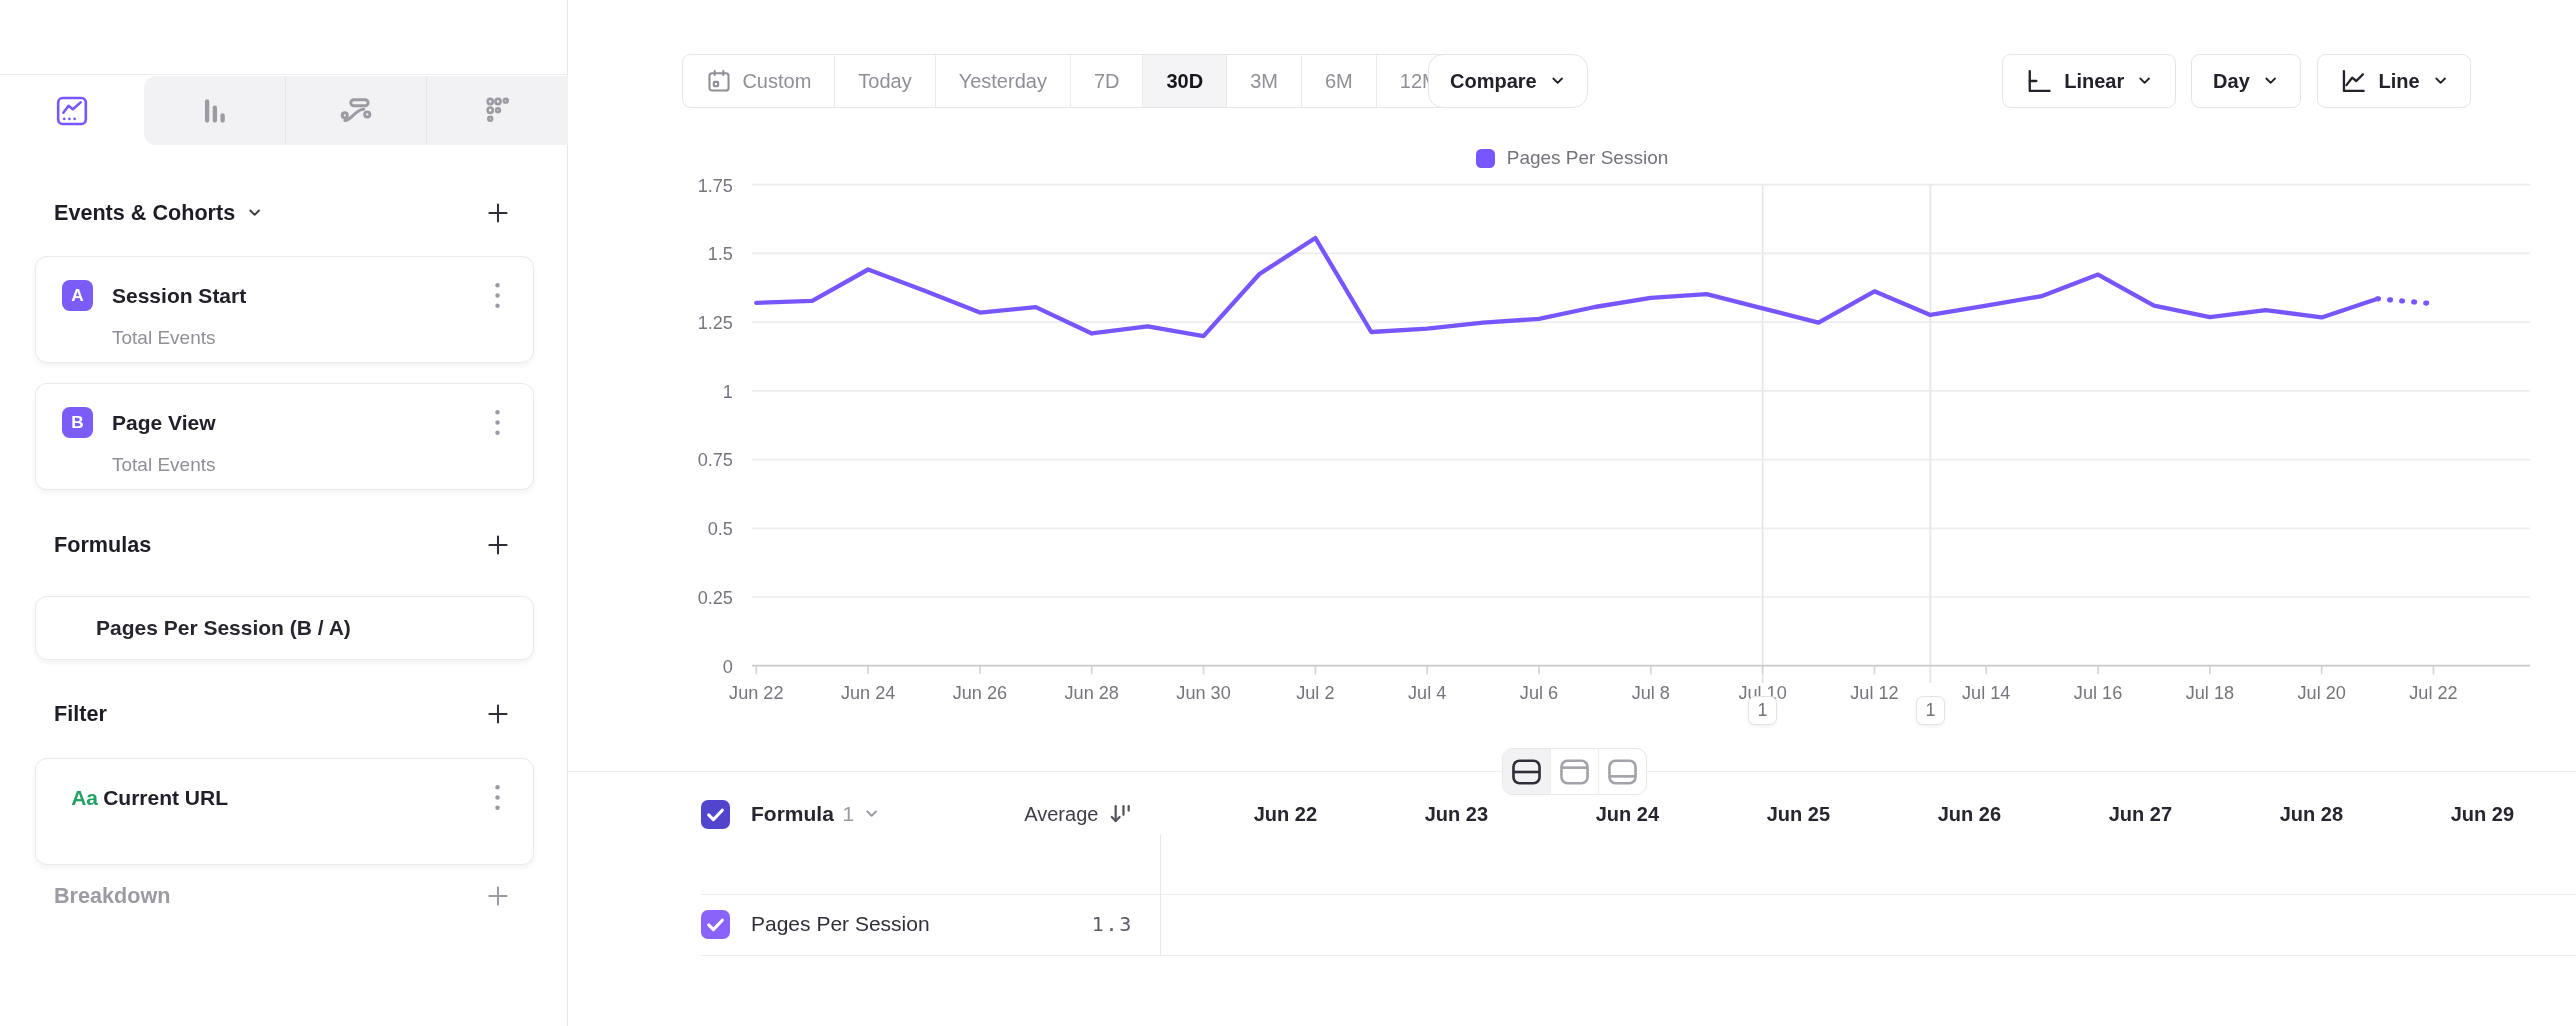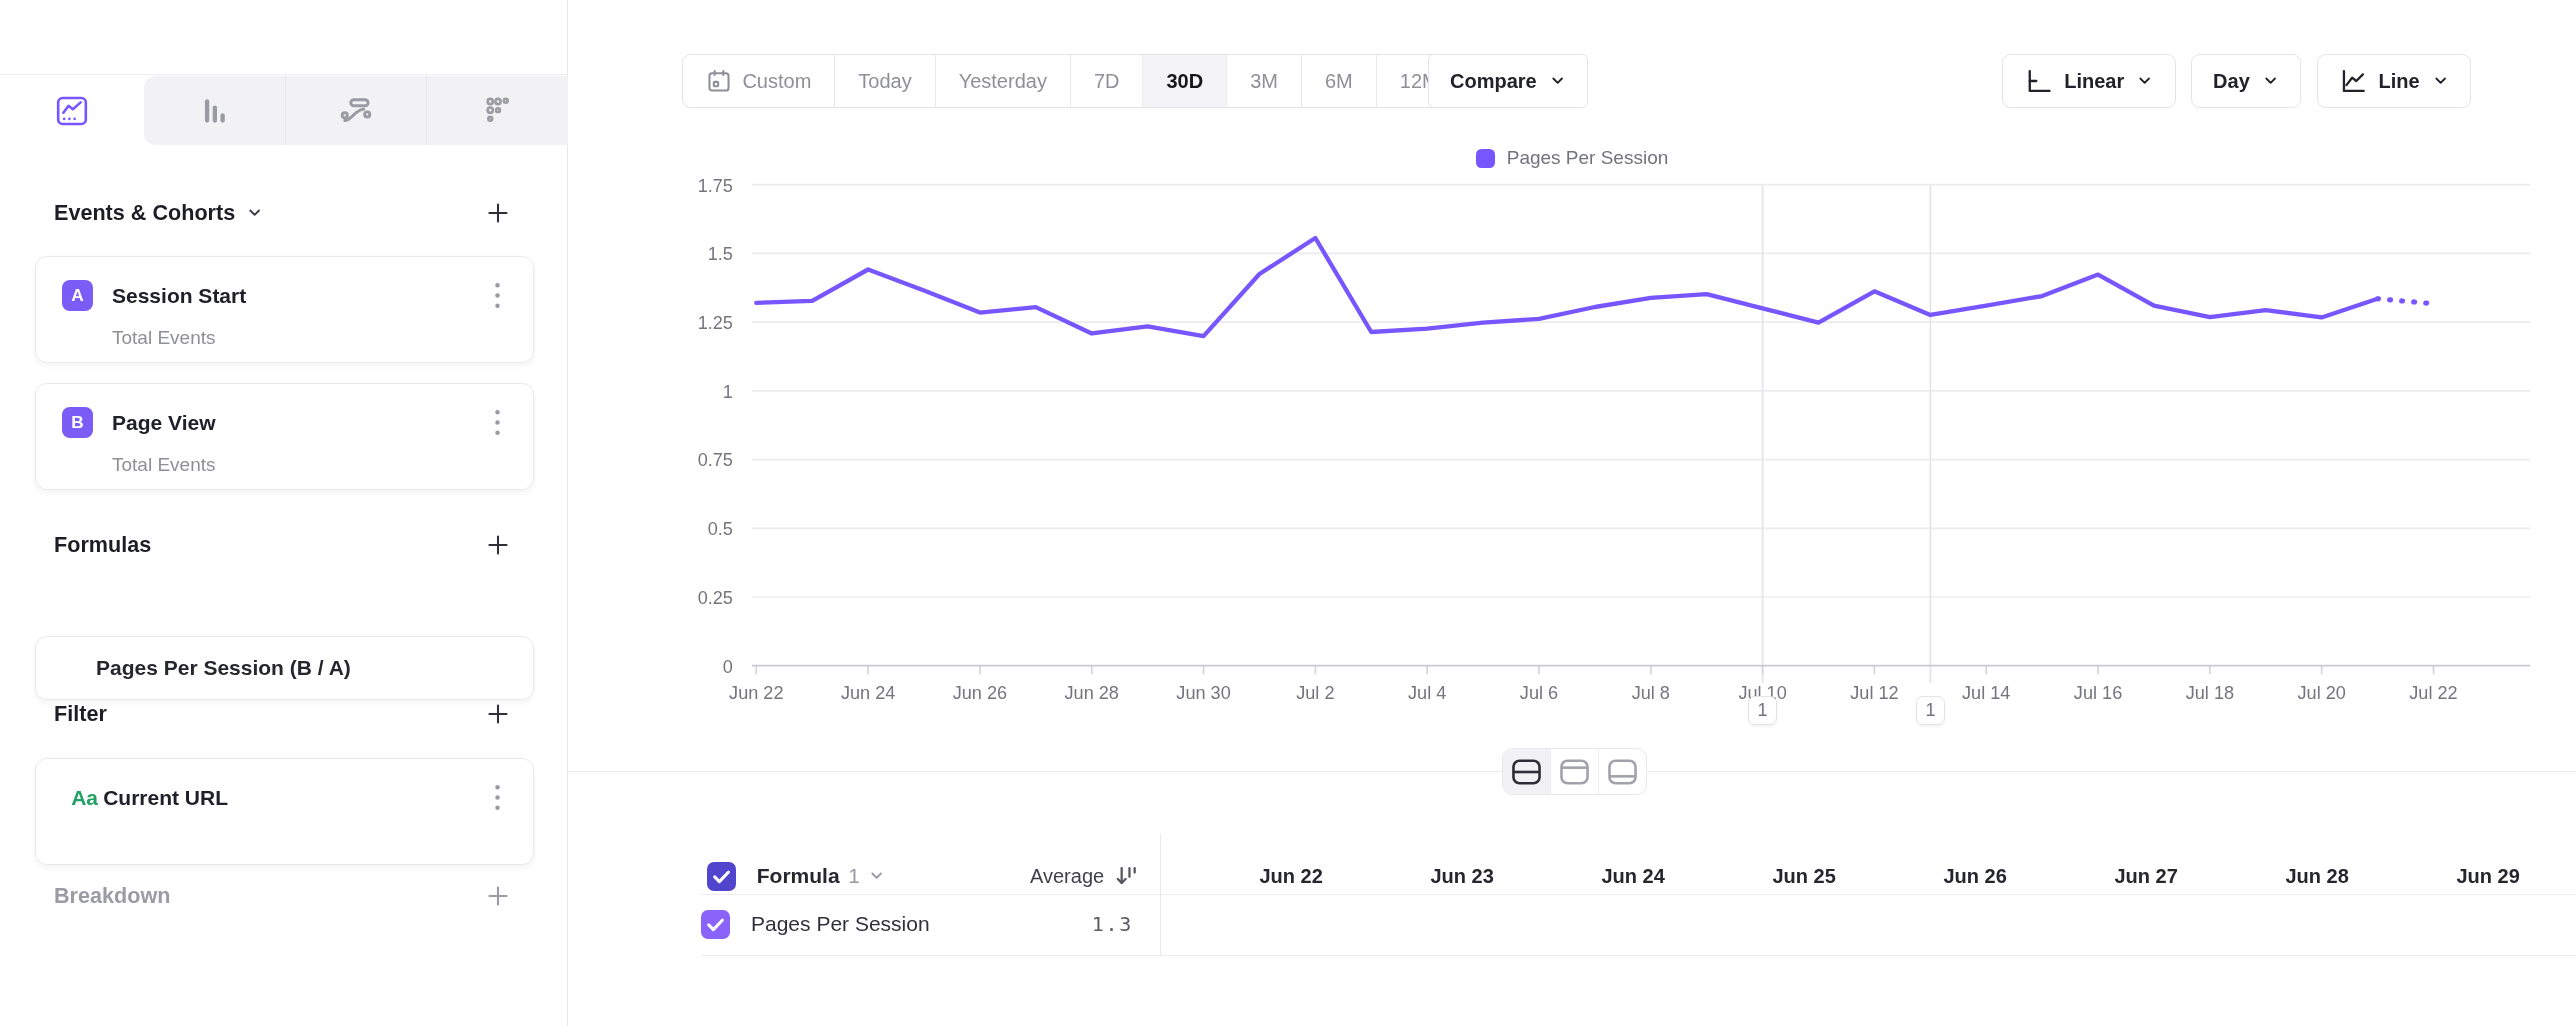--- a/index.html
+++ b/index.html
@@ -39,21 +39,21 @@
   .formula-card-label{padding:19px 21px 19px 60px;font-size:21px;font-weight:bold;color:#26262f;}
 
   
   #range-group{position:absolute;left:682px;top:54px;height:54px;display:flex;align-items:stretch;
                border:1.7px solid #e4e4e8;border-radius:8.6px;overflow:hidden;background:#fff;box-sizing:border-box;}
   .range-cell{display:flex;align-items:center;justify-content:center;gap:10.4px;padding:0 23px;font-size:20px;
               color:#8f8f98;border-right:1.7px solid #ebebee;cursor:pointer;white-space:nowrap;}
   .range-cell:last-child{border-right:none;}
   .range-cell.active{background:#f4f4f6;color:#16161d;font-weight:bold;}
   #compare-btn{position:absolute;left:1428px;top:54px;height:54px;padding:0 21px;display:flex;align-items:center;gap:12px;
-               border:1.7px solid #e4e4e8;border-radius:6px;font-size:20px;font-weight:bold;color:#22222b;background:#fff;box-sizing:border-box;cursor:pointer;}
+               border:1.7px solid #e4e4e8;border-radius:15px;font-size:20px;font-weight:bold;color:#22222b;background:#fff;box-sizing:border-box;cursor:pointer;}
   #toolbar-right{position:absolute;right:105px;top:54px;display:flex;gap:15.5px;}
   .tr-btn{height:54px;padding:0 21px;display:flex;align-items:center;gap:12px;border:1.7px solid #e4e4e8;border-radius:8.6px;
           font-size:20px;font-weight:bold;color:#22222b;background:#fff;box-sizing:border-box;cursor:pointer;}
 
   
   #legend{position:absolute;left:568px;top:147px;width:2008px;display:flex;justify-content:center;pointer-events:none;}
   .legend-item{display:flex;align-items:center;gap:12px;pointer-events:auto;cursor:pointer;}
   .legend-swatch{width:19px;height:19px;border-radius:5.2px;background:#7c5cfb;}
   .legend-label{font-size:19px;color:#73737d;}
   #chart-svg{position:absolute;left:568px;top:130px;}
@@ -64,21 +64,21 @@
   
   #mid-divider{position:absolute;top:771px;left:568px;right:0;border-top:1.7px solid #ededf0;}
   #layout-group{position:absolute;left:1502px;top:748px;width:145px;height:47px;background:#fff;border:1.7px solid #e7e7ea;
                 border-radius:10.4px;display:flex;overflow:hidden;box-sizing:border-box;}
   .layout-cell{flex:1;display:flex;align-items:center;justify-content:center;border-right:1.7px solid #ededf0;cursor:pointer;}
   .layout-cell:last-child{border-right:none;}
   .layout-cell.active{background:#f2f2f4;}
 
   
   .trow{position:absolute;left:701px;right:35px;height:60px;display:flex;align-items:center;}
-  #t-header{top:846px;justify-content:center;}
+  #t-header{top:784px;}
   #t-datarow{top:894px;}
   .row-line{position:absolute;left:701px;right:0;border-top:1.7px solid #ededf0;}
   .checkbox{width:29px;height:29px;border-radius:7px;display:flex;align-items:center;justify-content:center;flex:0 0 auto;cursor:pointer;}
   .cb-dark{background:#5145ce;}
   .cb-light{background:#8a64fa;}
   .name-wrap{width:256px;margin-left:21px;display:flex;align-items:center;gap:8.6px;font-size:21px;}
   .formula-word{font-weight:bold;color:#26262f;}
   .formula-num{color:#9a9aa2;}
   .row-label{color:#30303a;}
   .avg{width:126px;display:flex;align-items:center;justify-content:flex-end;gap:8.6px;font-size:20px;color:#3f3f49;}
@@ -182,21 +182,21 @@
 
     <div class="section-head" style="top:529px;">
       <span>Formulas</span>
       <span class="plus-btn">
         <svg width="24" height="24" viewBox="0 0 28 28" stroke="#2f2f38" stroke-width="2.4" stroke-linecap="round">
             <line x1="14" y1="4" x2="14" y2="24"></line>
             <line x1="4" y1="14" x2="24" y2="14"></line>
           </svg>
       </span>
     </div>
-    <div class="card" style="top:596px;height:64px;margin-top:40px;">
+    <div class="card" style="top:596px;height:64px;">
       <div class="formula-card-label">Pages Per Session (B / A)</div>
     </div>
 
     <div class="section-head" style="top:698px;">
       <span>Filter</span>
       <span class="plus-btn">
         <svg width="24" height="24" viewBox="0 0 28 28" stroke="#2f2f38" stroke-width="2.4" stroke-linecap="round">
             <line x1="14" y1="4" x2="14" y2="24"></line>
             <line x1="4" y1="14" x2="24" y2="14"></line>
           </svg>

